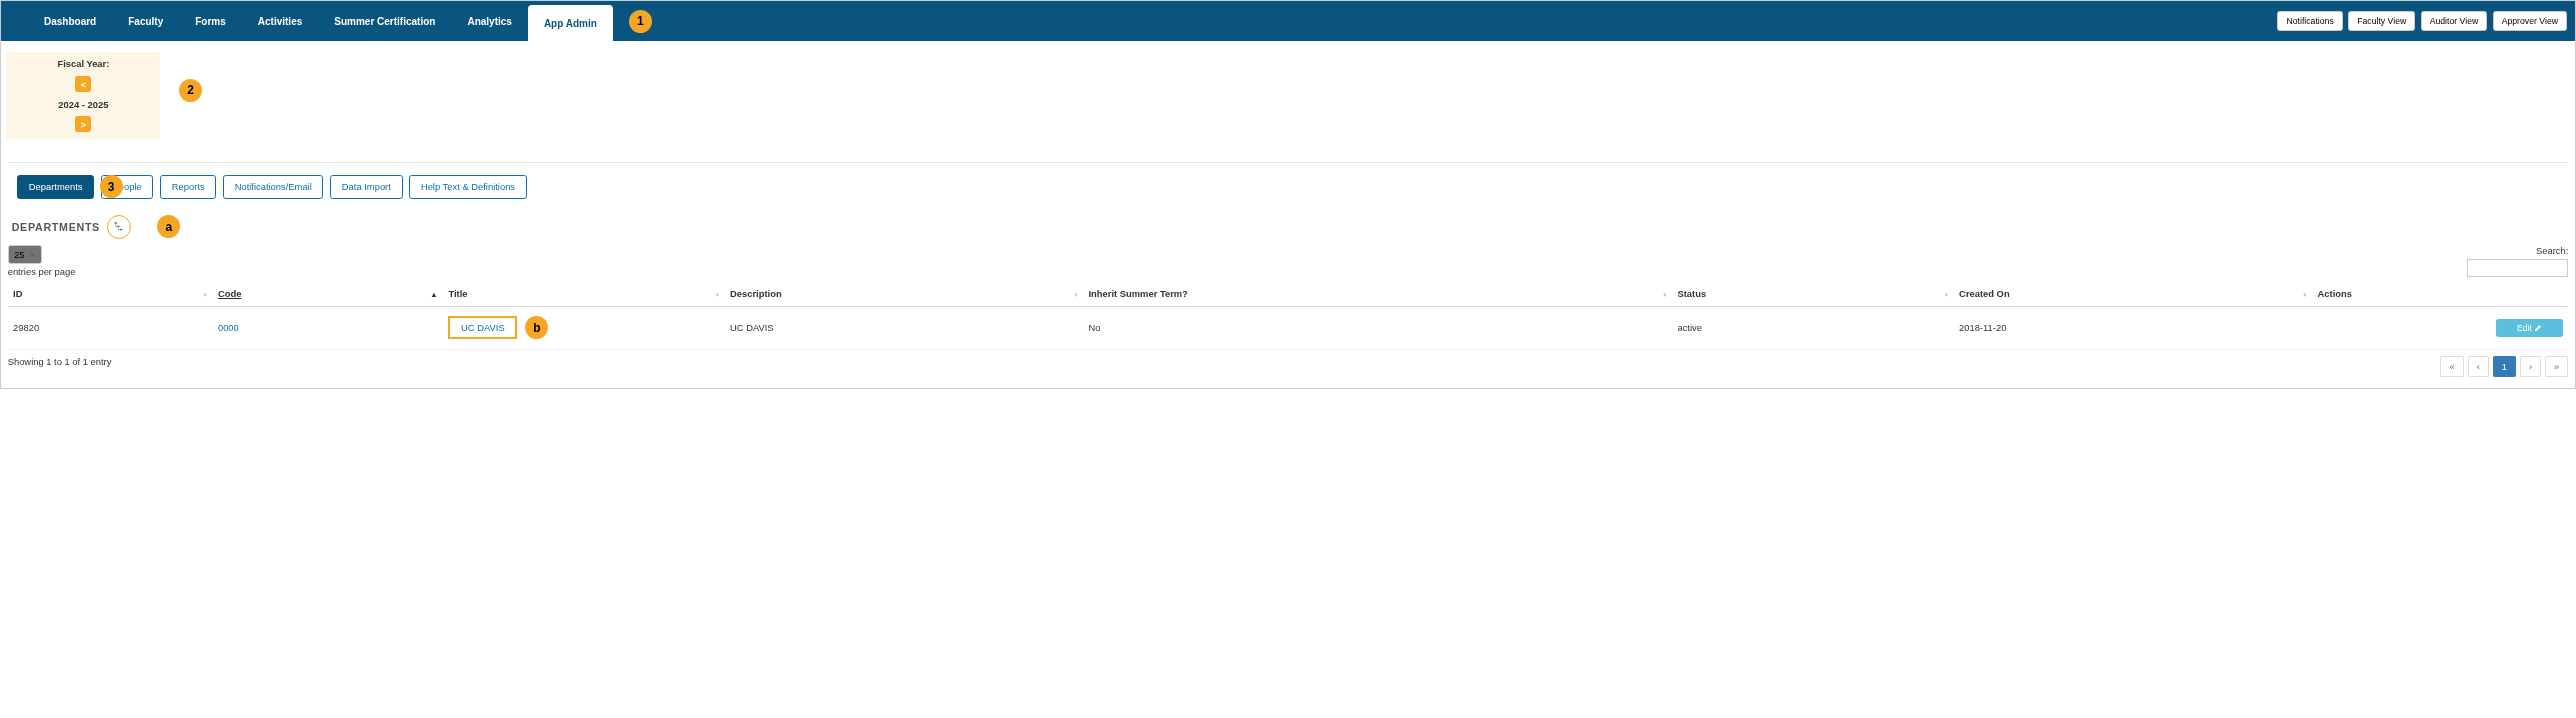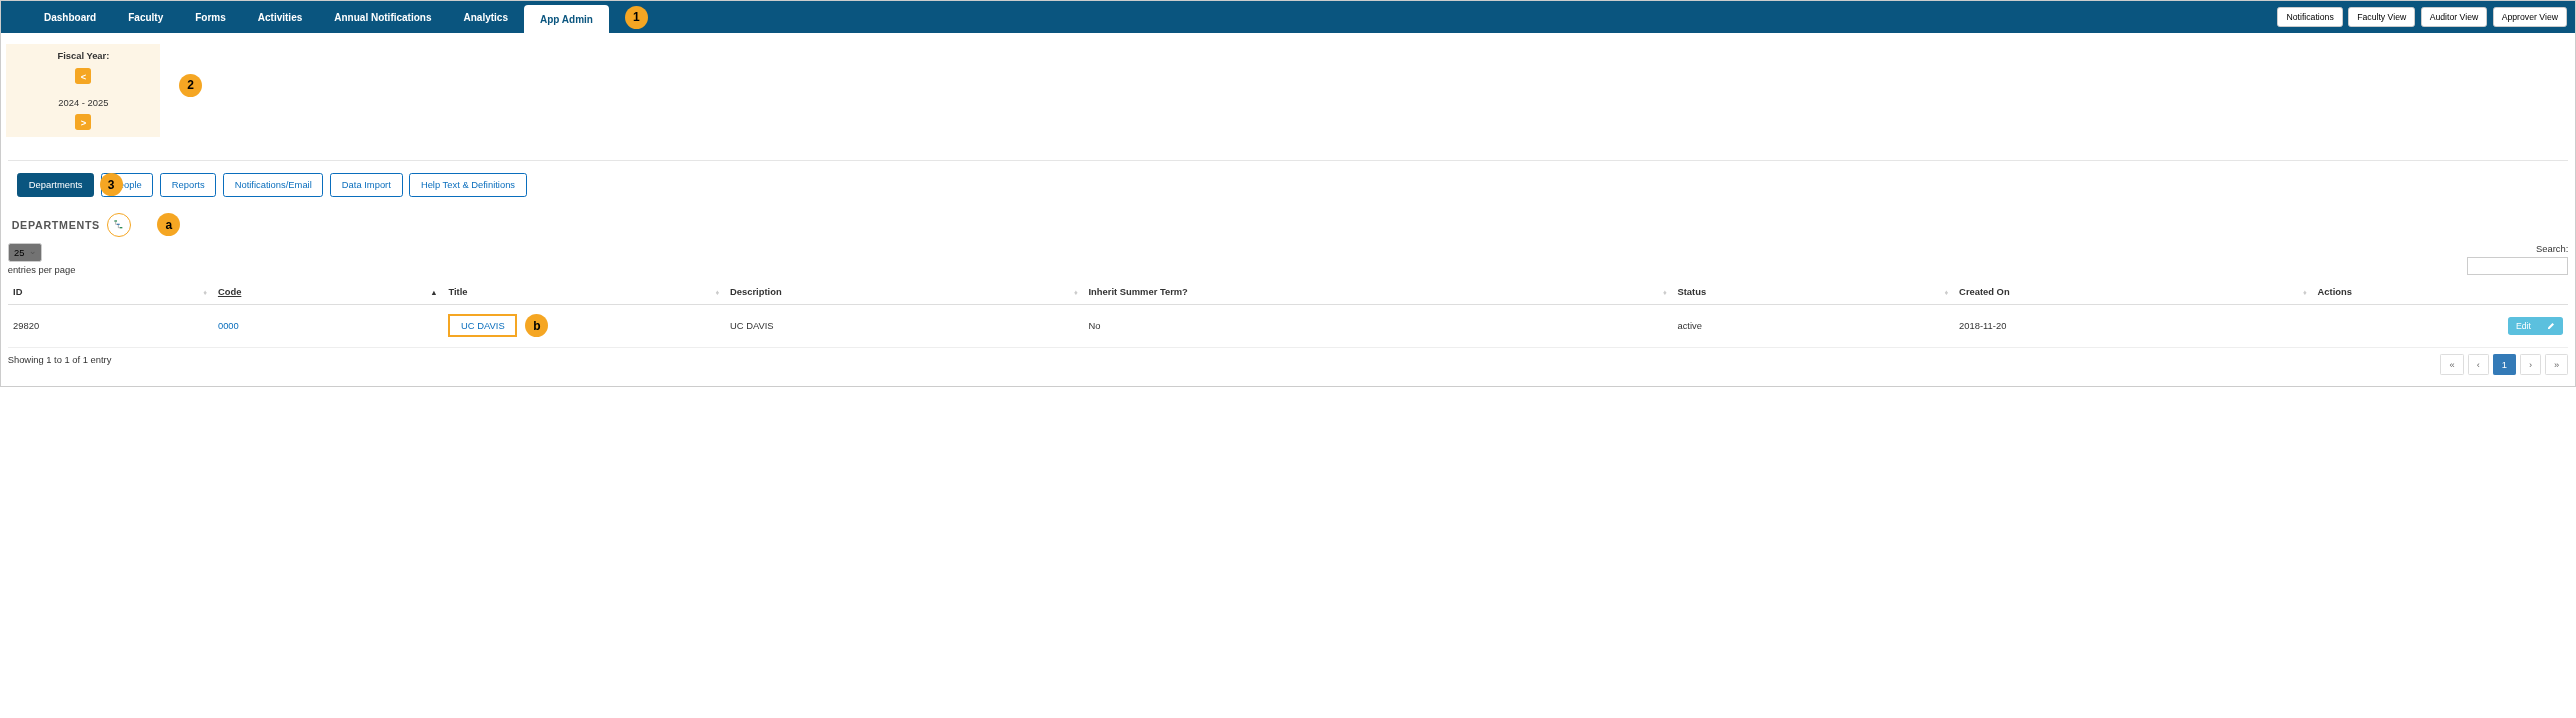--- a/index.html
+++ b/index.html
@@ -3,21 +3,21 @@
   <meta charset="utf-8">
   <style>
     * { box-sizing: border-box; margin: 0; padding: 0; }
     body { font-family: Arial, Helvetica, sans-serif; font-size: 9.4px; color: #333; background: #fff; border: 0.7px solid #ccc; }
 
     
     .topnav {
       background: #0a557f;
       display: flex;
       align-items: stretch;
-      height: 32px;
+      height: 40px;
       padding: 0 8px 0 27px;
       justify-content: space-between;
     }
     .topnav-left { display: flex; align-items: stretch; }
     .topnav-item {
       color: #fff;
       font-weight: bold;
       padding: 0 16px;
       display: flex;
       align-items: center;
@@ -74,21 +74,21 @@
       color: #fff;
       border: none;
       border-radius: 2.7px;
       width: 16px;
       height: 16px;
       font-weight: bold;
       cursor: pointer;
       font-size: 9.4px;
       display:inline-flex; align-items:center; justify-content:center;
     }
-    .fy-value { font-weight: normal; font-size: 9.4px; margin-top: 6px; }
+    .fy-value { font-weight: bold; font-size: 9.4px; }
 
     
     .content { padding: 10.7px 6.7px; }
     hr.sep { border: none; border-top: 0.7px solid #e5e5e5; margin: 12px 0; }
 
     
     .subtabs { display: flex; gap: 6.7px; padding-left: 9.4px; position: relative; align-items:center; }
     .subtab {
       border: 0.7px solid #0a6ebd;
       color: #0a6ebd;
@@ -126,21 +126,21 @@
       font-size: 9.4px;
       padding: 6.7px 5.4px;
       border-bottom: 0.7px solid #ddd;
       position: relative;
     }
     .sort-icon { position:absolute; right:5.4px; top:50%; transform:translateY(-50%); color:#ccc; font-size:7.4px; }
     .sort-icon.active { color:#333; }
     table.data td { padding: 9.4px 5.4px; font-size: 9.4px; border-bottom: 0.7px solid #eee; vertical-align: middle; }
     .link { color: #0a6ebd; cursor: pointer; }
     .title-cell-wrap { display:inline-block; border: 2px solid #f5a623; padding: 4px 10.7px; }
-    .edit-btn { background: #5bc0de; color: #fff; border: none; border-radius: 2.7px; padding: 4px 8px; cursor: pointer; font-size:8.7px; display:inline-flex; align-items:center; gap:16px;}
+    .edit-btn { background: #5bc0de; color: #fff; border: none; border-radius: 2.7px; padding: 4px 21px; cursor: pointer; font-size:8.7px; display:inline-flex; align-items:center; gap:2px;}
 
     
     .table-footer { display: flex; justify-content: space-between; margin-top: 6.7px; }
     .paging { display: flex; gap: 4px; }
     .page-btn { border: 0.7px solid #ddd; background: #fff; padding: 4px 8px; cursor: pointer; font-size: 9.4px; color:#666; border-radius:1.3px;}
     .page-btn.active { background: #337ab7; color: #fff; border-color:#337ab7; }
 
     .callout-inline { margin-left: 13.4px; }
     .callout-3 { position: absolute; left: 92px; z-index:2; }
     .topnav-callout { margin-left: 16px; align-self:center; }
@@ -159,21 +159,21 @@
   </style>
 </head>
 <body>
 
 <div class="topnav">
   <div class="topnav-left">
     <div class="topnav-item">Dashboard</div>
     <div class="topnav-item">Faculty</div>
     <div class="topnav-item">Forms</div>
     <div class="topnav-item">Activities</div>
-    <div class="topnav-item">Annual Notifications</div>
+    <div class="topnav-item">Summer Certification</div>
     <div class="topnav-item">Analytics</div>
     <div class="topnav-item active">App Admin</div>
     <span class="callout num topnav-callout">1</span>
   </div>
   <div class="topnav-right">
     <button class="topnav-btn">Notifications</button>
     <button class="topnav-btn">Faculty View</button>
     <button class="topnav-btn">Auditor View</button>
     <button class="topnav-btn">Approver View</button>
   </div>

